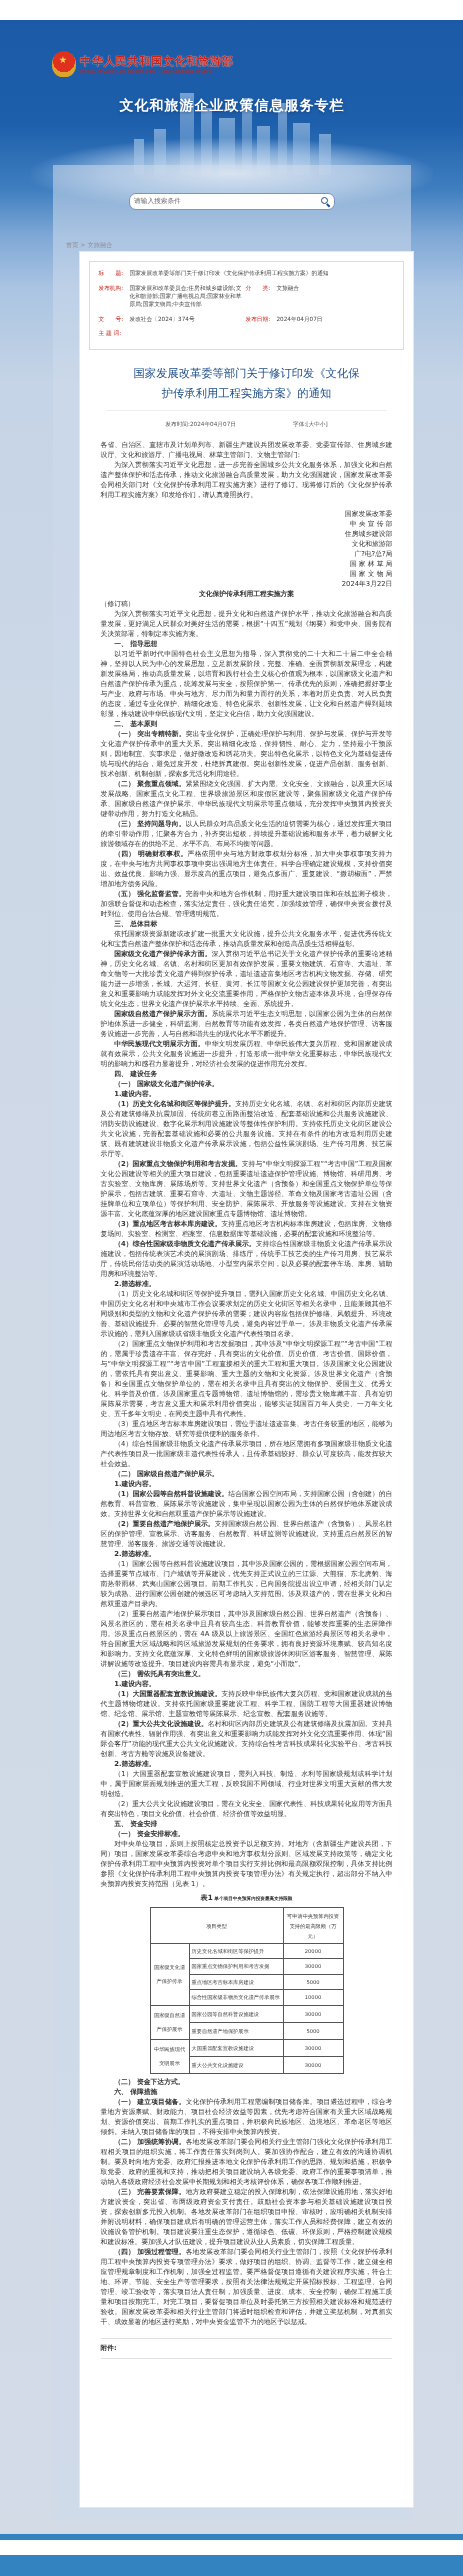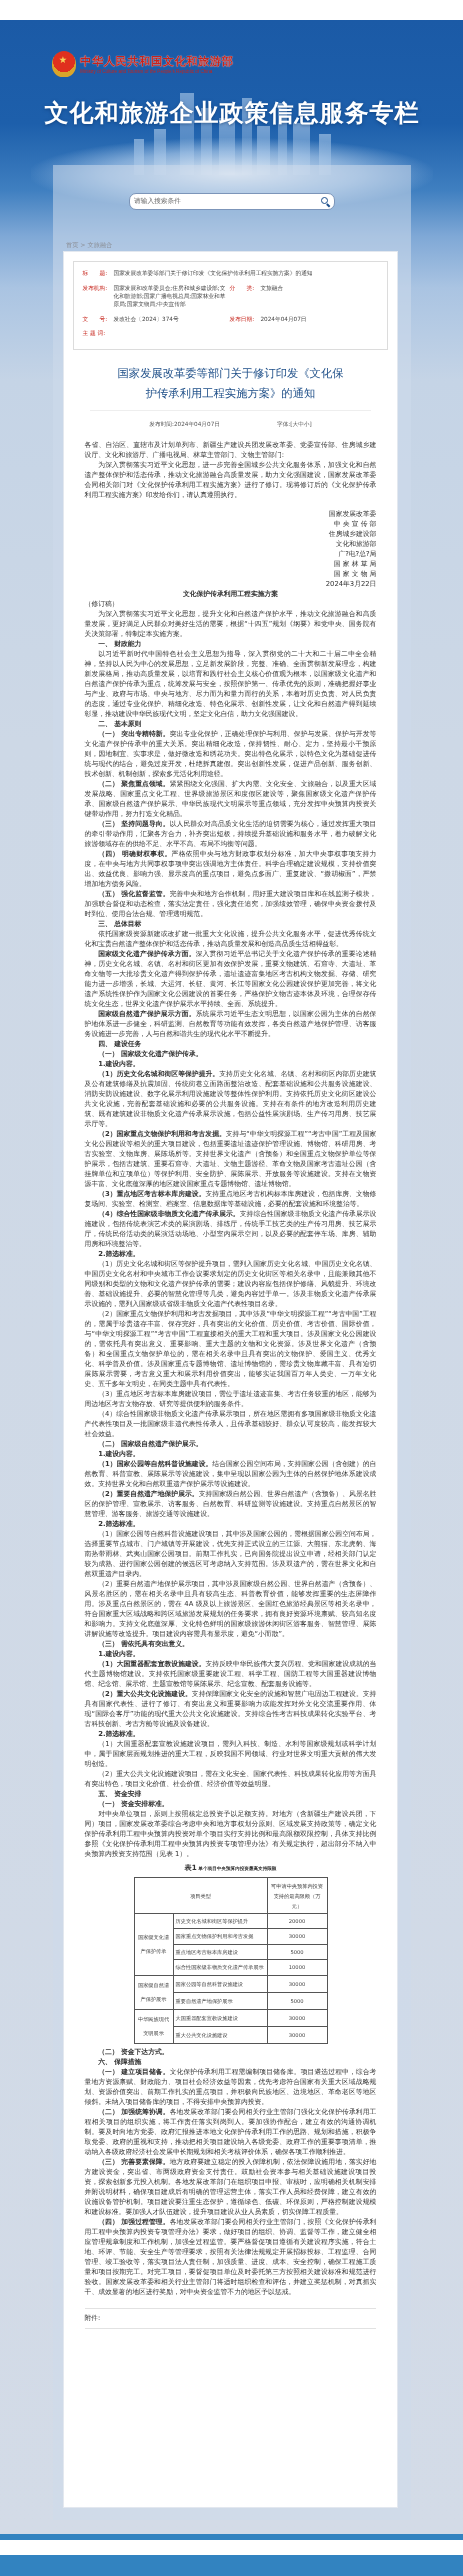--- a/index.html
+++ b/index.html
@@ -28,21 +28,21 @@
   .emblem {
     width: 24px; height: 26px; border-radius: 50% 50% 44% 44%;
     background: radial-gradient(circle at 50% 40%, #e0301e 0 55%, #d9a52a 56% 100%);
     position: relative;
   }
   .emblem::after { content: "★"; position: absolute; left: 6.7px; top: 3.1px; color: #f7d35a; font-size: 9.3px; }
   .logo-text .cn { color: #c6231c; font-size: 11.3px; font-weight: bold; letter-spacing: 0.5px; text-shadow: 0 0 1px #fff; }
   .logo-text .en { color: #c6231c; font-size: 4.6px; font-family: "Liberation Sans", sans-serif; }
   .site-title {
     position: absolute; left: 0; width: 464px; top: 77px; text-align: center;
-    color: #ffffff; font-size: 24px; font-weight: bold; letter-spacing: 1px;
+    color: #ffffff; font-size: 14px; font-weight: bold; letter-spacing: 1px;
     text-shadow: 0 1px 3.1px rgba(0,40,90,.5);
   }
 
   
   .panel {
     position: absolute; left: 53px; top: 145px; width: 358px; height: 2355px;
     background: rgba(205,218,235,.55);
   }
   .search-box {
     position: absolute; left: 76px; top: 28px; width: 206px; height: 16.5px;
@@ -51,21 +51,21 @@
   }
   .search-box input { border: none; outline: none; flex: 1; font-size: 6.7px; color: #555; background: transparent; font-family: "DejaVu Sans", sans-serif; }
   .search-box input::placeholder { color: #666; }
   .search-icon { width: 9.3px; height: 9.3px; position: relative; cursor: pointer; }
   .search-icon::before { content: ""; position: absolute; left: 0; top: 0; width: 5.7px; height: 5.7px; border: 1.5px solid #1d4f8c; border-radius: 50%; }
   .search-icon::after { content: ""; position: absolute; left: 6.2px; top: 6.2px; width: 3.6px; height: 1.5px; background: #1d4f8c; transform: rotate(45deg); transform-origin: left; }
   .breadcrumb { position: absolute; left: 13px; top: 76px; font-size: 6.2px; color: #8b8f96; }
   .breadcrumb a { color: #8b8f96; text-decoration: none; }
 
   .content {
-    position: absolute; left: 10px; top: 86px; width: 335px; height: 2257px;
+    position: absolute; left: 26px; top: 86px; width: 335px; height: 2257px;
     background: #ffffff; border: 0.5px solid #e3e8ef;
   }
   .meta {
     margin: 9.3px 9.3px 0 9.3px; border: 0.5px solid #dcdcdc; padding: 7.2px 8.2px 5.2px 8.2px;
     font-size: 5.7px; color: #444;
   }
   .meta-row { display: flex; margin-bottom: 6.2px; line-height: 8.2px; }
   .meta-label { color: #c7261d; width: 31px; flex: none; }
   .meta-val { flex: 1; }
   .meta-val.narrow { width: 116px; flex: none; }
@@ -90,21 +90,21 @@
 
   table.limits { border-collapse: collapse; margin: 3.1px auto 3.1px auto; width: 194px; font-size: 5.2px; color: #444; }
   table.limits td, table.limits th { border: 0.5px solid #555; padding: 2.1px 2.1px; font-weight: normal; }
   table.limits th { height: 20.6px; text-align: center; }
   table.limits td { height: 15.5px; }
   table.limits td.cat { text-align: center; width: 39px; line-height: 14.4px; }
   table.limits td.num { text-align: center; width: 60px; }
   .table-caption { text-align: center; font-size: 4.6px; font-weight: bold; margin-top: 4.1px; }
   .table-caption span { font-size: 7.2px; }
 
-  .attach { margin: 11.3px 20.6px 0 20.6px; border-top: 0.5px solid #e2e2e2; border-bottom: 0.5px solid #e2e2e2; padding: 5.2px 0; font-size: 6.7px; font-weight: normal; color: #333; }
+  .attach { margin: 11.3px 20.6px 0 20.6px; border-top: 0.5px solid #e2e2e2; border-bottom: 0.5px solid #e2e2e2; padding: 5.2px 0; font-size: 6.7px; font-weight: bold; color: #333; }
 
   
   .footer-bar1 { width: 464px; height: 6.2px; background: #3283c0; }
   .footer-gap { width: 464px; height: 15px; background: #fff; }
   .footer-bar2 { width: 464px; height: 33px; background: #3283c0; border-bottom: 0.5px solid #7aa8cc; }
   .footer-space { width: 464px; height: 29px; background: #fff; }
 </style>
 </head>
 <body>
 
@@ -186,34 +186,35 @@
           <div>广?电?总?局</div>
           <div>国 家 林 草 局</div>
           <div>国 家 文 物 局</div>
           <div>2024年3月22日</div>
         </div>
 
         <p class="plan-title">文化保护传承利用工程实施方案</p>
         <p class="center">（修订稿）</p>
         <p class="ind">为深入贯彻落实习近平文化思想，提升文化和自然遗产保护水平，推动文化旅游融合和高质量发展，更好满足人民群众对美好生活的需要，根据“十四五”规划《纲要》和党中央、国务院有关决策部署，特制定本实施方案。</p>
 
-        <p class="h1">一、 财政能力</p>
+        <p class="h1">一、 指导思想</p>
         <p class="ind">以习近平新时代中国特色社会主义思想为指导，深入贯彻党的二十大和二十届二中全会精神，坚持以人民为中心的发展思想，立足新发展阶段，完整、准确、全面贯彻新发展理念，构建新发展格局，推动高质量发展，以培育和践行社会主义核心价值观为根本，以国家级文化遗产和自然遗产保护传承为重点，统筹发展与安全，按照保护第一、传承优先的原则，准确把握好事业与产业、政府与市场、中央与地方、尽力而为和量力而行的关系，本着对历史负责、对人民负责的态度，通过专业化保护、精细化改造、特色化展示、创新性发展，让文化和自然遗产得到延续彰显，推动建设中华民族现代文明，坚定文化自信，助力文化强国建设。</p>
 
         <p class="h1">二、 基本原则</p>
         <p class="ind"><span class="b">（一） 突出专精特新。</span><span>突出专业化保护，正确处理保护与利用、保护与发展、保护与开发等文化遗产保护传承中的重大关系。突出精细化改造，保持韧性、耐心、定力，坚持最小干预原则，因地制宜、实事求是，做好微改造和绣花功夫。突出特色化展示，以特色文化为基础促进传统与现代的结合，避免过度开发，杜绝拆真建假。突出创新性发展，促进产品创新、服务创新、技术创新、机制创新，探索多元活化利用途径。</span></p>
         <p class="ind"><span class="b">（二） 聚焦重点领域。</span><span>紧紧围绕文化强国、扩大内需、文化安全、文旅融合，以及重大区域发展战略、国家重点文化工程、世界级旅游景区和度假区建设等，聚焦国家级文化遗产保护传承、国家级自然遗产保护展示、中华民族现代文明展示等重点领域，充分发挥中央预算内投资关键带动作用，努力打造文化精品。</span></p>
         <p class="ind"><span class="b">（三） 坚持问题导向。</span><span>以人民群众对高品质文化生活的迫切需要为核心，通过发挥重大项目的牵引带动作用，汇聚各方合力，补齐突出短板，持续提升基础设施和服务水平，着力破解文化旅游领域存在的供给不足、水平不高、布局不均衡等问题。</span></p>
         <p class="ind"><span class="b">（四） 明确财权事权。</span><span>严格依照中央与地方财政事权划分标准，加大中央事权事项支持力度，在中央与地方共同事权事项中突出强调地方主体责任。科学合理确定建设规模，支持价值突出、效益优良、影响力强、显示度高的重点项目，避免点多面广、重复建设、“撒胡椒面”，严禁增加地方债务风险。</span></p>
         <p class="ind"><span class="b">（五） 强化监督监管。</span><span>完善中央和地方合作机制，用好重大建设项目库和在线监测子模块，加强联合督促和动态检查，落实法定责任，强化责任追究，加强绩效管理，确保中央资金拨付及时到位、使用合法合规、管理透明规范。</span></p>
 
         <p class="h1">三、 总体目标</p>
         <p class="ind">依托国家级资源新建或改扩建一批重大文化设施，提升公共文化服务水平，促进优秀传统文化和宝贵自然遗产整体保护和活态传承，推动高质量发展和创造高品质生活相得益彰。</p>
-        <p class="ind"><span class="b">国家级文化遗产保护传承方面。</span><span>深入贯彻习近平总书记关于文化遗产保护传承的重要论述精神，历史文化名城、名镇、名村和街区更加有效保护发展，重要文物建筑、石窟寺、大遗址、革命文物等一大批珍贵文化遗产得到保护传承，遗址遗迹富集地区考古机构文物发掘、存储、研究能力进一步增强，长城、大运河、长征、黄河、长江等国家文化公园建设保护更加完善，将文化遗产系统性保护作为国家文化公园建设的首要任务，严格保护文物古迹本体及环境，合理保存传统文化生态，世界文化遗产保护展示水平持续、全面、系统提升。</span></p>
+        <p class="ind"><span class="b">国家级文化遗产保护传承方面。</span><span>深入贯彻习近平总书记关于文化遗产保护传承的重要论述精神，历史文化名城、名镇、名村和街区更加有效保护发展，重要文物建筑、石窟寺、大遗址、革命文物等一大批珍贵文化遗产得到保护传承，遗址遗迹富集地区考古机构文物发掘、存储、研究能力进一步增强，长城、大运河、长征、黄河、长江等国家文化公园建设保护更加完善，有突出意义和重要影响力或能发挥对外文化交流重要作用，严格保护文物古迹本体及环境，合理保存传统文化生态，世界文化遗产保护展示水平持续、全面、系统提升。</span></p>
         <p class="ind"><span class="b">国家级自然遗产保护展示方面。</span><span>系统展示习近平生态文明思想，以国家公园为主体的自然保护地体系进一步健全，科研监测、自然教育等功能有效发挥，各类自然遗产地保护管理、访客服务设施进一步完善，人与自然和谐共生的现代化水平不断提升。</span></p>
+        <p class="ind"><span class="b">中华民族现代文明展示方面。</span><span>中华文明发展历程、中华民族伟大复兴历程、党和国家建设成就有效展示，公共文化服务设施进一步提升，打造形成一批中华文化重要标志，中华民族现代文明的影响力和感召力显著提升，对经济社会发展的促进作用充分发挥。</span></p>
 
         <p class="h1">四、 建设任务</p>
         <p class="h1">（一） 国家级文化遗产保护传承。</p>
         <p class="h1">1.建设内容。</p>
         <p class="ind"><span class="b">（1）历史文化名城和街区等保护提升。</span><span>支持历史文化名城、名镇、名村和街区内部历史建筑及公有建筑修缮及抗震加固、传统街巷立面路面整治改造、配套基础设施和公共服务设施建设、消防安防设施建设、数字化展示利用设施建设等整体性保护利用。支持依托历史文化街区建设公共文化设施，完善配套基础设施和必要的公共服务设施。支持在有条件的地方改造利用历史建筑、既有建筑建设非物质文化遗产传承展示设施，包括公益性展演剧场、生产传习用房、技艺展示厅等。</span></p>
         <p class="ind"><span class="b">（2）国家重点文物保护利用和考古发掘。</span><span>支持与“中华文明探源工程”“考古中国”工程及国家文化公园建设等相关的重大项目建设，包括重要遗址遗迹保护管理设施、博物馆、科研用房、考古实验室、文物库房、展陈场所等。支持世界文化遗产（含预备）和全国重点文物保护单位等保护展示，包括古建筑、重要石窟寺、大遗址、文物主题游径、革命文物及国家考古遗址公园（含挂牌单位和立项单位）等保护利用、安全防护、展陈展示、开放服务等设施建设。支持在文物资源丰富、文化底蕴深厚的地区建设国家重点专题博物馆、遗址博物馆。</span></p>
         <p class="ind"><span class="b">（3）重点地区考古标本库房建设。</span><span>支持重点地区考古机构标本库房建设，包括库房、文物修复场间、实验室、检测室、档案室、信息数据库等基础设施，必要的配套设施和环境整治等。</span></p>
         <p class="ind"><span class="b">（4）综合性国家级非物质文化遗产传承展示。</span><span>支持综合性国家级非物质文化遗产传承展示设施建设，包括传统表演艺术类的展演剧场、排练厅，传统手工技艺类的生产传习用房、技艺展示厅，传统民俗活动类的展演活动场地、小型室内展示空间，以及必要的配套停车场、库房、辅助用房和环境整治等。</span></p>
         <p class="h1">2.筛选标准。</p>
         <p class="ind">（1）历史文化名城和街区等保护提升项目，需列入国家历史文化名城、中国历史文化名镇、中国历史文化名村和中央城市工作会议要求划定的历史文化街区等相关名录中，且能兼顾其他不同级别和类型的文物和文化遗产保护传承的需要；建设内容应包括保护修缮、风貌提升、环境改善、基础设施提升、必要的智慧化管理等几类，避免内容过于单一。涉及非物质文化遗产传承展示设施的，需列入国家级或省级非物质文化遗产代表性项目名录。</p>
@@ -225,21 +226,21 @@
         <p class="h1">1.建设内容。</p>
         <p class="ind"><span class="b">（1）国家公园等自然科普设施建设。</span><span>结合国家公园空间布局，支持国家公园（含创建）的自然教育、科普宣教、展陈展示等设施建设，集中呈现以国家公园为主体的自然保护地体系建设成效。支持世界文化和自然双重遗产保护展示等设施建设。</span></p>
         <p class="ind"><span class="b">（2）重要自然遗产地保护展示。</span><span>支持国家级自然公园、世界自然遗产（含预备）、风景名胜区的保护管理、宣教展示、访客服务、自然教育、科研监测等设施建设。支持重点自然景区的智慧管理、游客服务、旅游交通等设施建设。</span></p>
         <p class="h1">2.筛选标准。</p>
         <p class="ind">（1）国家公园等自然科普设施建设项目，其中涉及国家公园的，需根据国家公园空间布局，选择重要节点城市、门户城镇等开展建设，优先支持正式设立的三江源、大熊猫、东北虎豹、海南热带雨林、武夷山国家公园项目。前期工作扎实，已向国务院提出设立申请，经相关部门认定较为成熟、进行国家公园创建的候选区可考虑纳入支持范围。涉及双遗产的，需在世界文化和自然双重遗产目录内。</p>
         <p class="ind">（2）重要自然遗产地保护展示项目，其中涉及国家级自然公园、世界自然遗产（含预备）、风景名胜区的，需在相关名录中且具有较高生态、科普教育价值，能够发挥重要的生态屏障作用。涉及重点自然景区的，需在 4A 级及以上旅游景区、全国红色旅游经典景区等相关名录中，符合国家重大区域战略和跨区域旅游发展规划的任务要求，拥有良好资源环境禀赋、较高知名度和影响力。支持文化底蕴深厚、文化特色鲜明的国家级旅游休闲街区游客服务、智慧管理、展陈讲解设施等改造提升。项目建设内容需具有显示度，避免“小而散”。</p>
 
         <p class="h1">（三） 需依托具有突出意义。</p>
         <p class="h1">1.建设内容。</p>
         <p class="ind"><span class="b">（1）大国重器配套宣教设施建设。</span><span>支持反映中华民族伟大复兴历程、党和国家建设成就的当代主题博物馆建设。支持依托国家级重要建设工程、科学工程、国防工程等大国重器建设博物馆、纪念馆、展示馆、主题宣教馆等展陈展示、纪念宣教、配套服务设施等。</span></p>
-        <p class="ind"><span class="b">（2）重大公共文化设施建设。</span><span>支持保障国家文化安全的设施和智慧广电固边工程建设。支持具有国家代表性、进行了修订、有突出意义和重要影响力或能发挥对外文化交流重要作用、体现“国际会客厅”功能的现代重大公共文化设施建设。支持综合性考古科技成果转化实验平台、考古科技创新、考古方舱等设施及设备建设。</span></p>
+        <p class="ind"><span class="b">（2）重大公共文化设施建设。</span><span>名村和街区内部历史建筑及公有建筑修缮及抗震加固。支持具有国家代表性、辐射作用强、有突出意义和重要影响力或能发挥对外文化交流重要作用、体现“国际会客厅”功能的现代重大公共文化设施建设。支持综合性考古科技成果转化实验平台、考古科技创新、考古方舱等设施及设备建设。</span></p>
         <p class="h1">2.筛选标准。</p>
         <p class="ind">（1）大国重器配套宣教设施建设项目，需列入科技、制造、水利等国家级规划或科学计划中，属于国家层面规划推进的重大工程，反映我国不同领域、行业对世界文明重大贡献的伟大发明创造。</p>
         <p class="ind">（2）重大公共文化设施建设项目，需在文化安全、国家代表性、科技成果转化应用等方面具有突出特色，项目文化价值、社会价值、经济价值等效益明显。</p>
 
         <p class="h1">五、 资金安排</p>
         <p class="h1">（一） 资金安排标准。</p>
         <p class="ind">对中央单位项目，原则上按照核定总投资予以足额支持。对地方（含新疆生产建设兵团，下同）项目，国家发展改革委综合考虑中央和地方事权划分原则、区域发展支持政策等，确定文化保护传承利用工程中央预算内投资对单个项目实行支持比例和最高限额双限控制，具体支持比例参照《文化保护传承利用工程中央预算内投资专项管理办法》有关规定执行，超出部分不纳入中央预算内投资支持范围（见表 1）。</p>
 
         <div class="table-caption"><span>表</span><span>1</span> <span style="font-size:4.6px">单个项目中央预算内投资最高支持限额</span></div>
         <table class="limits">

